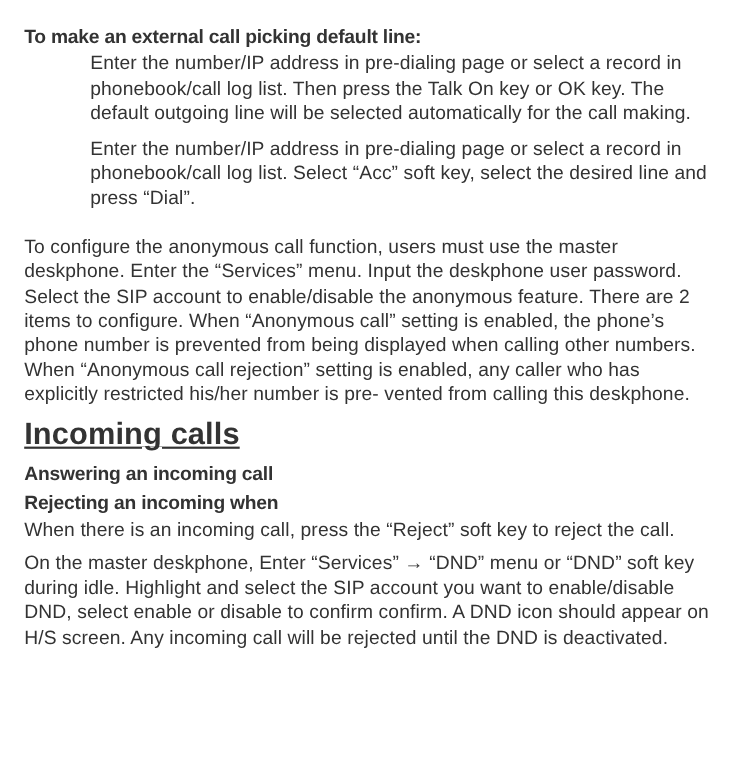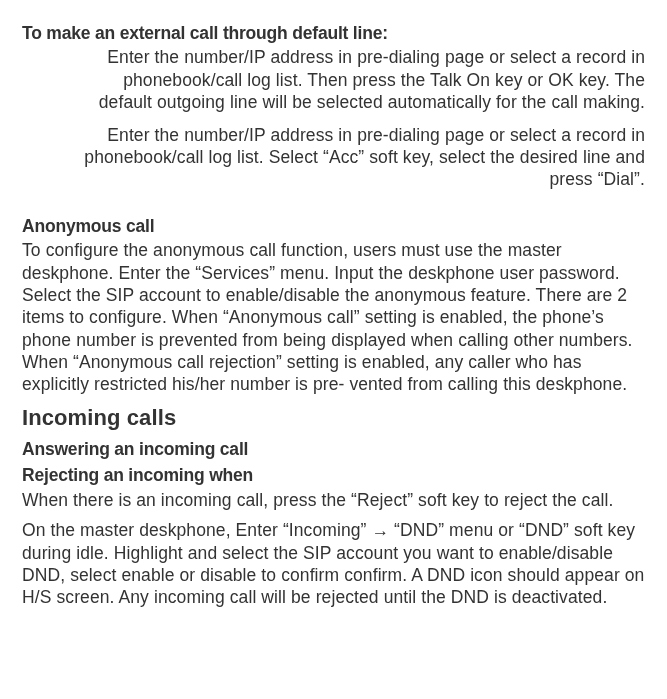--- a/index.html
+++ b/index.html
@@ -19,56 +19,55 @@
   .section-title {
     font-weight: bold;
     font-stretch: condensed;
     letter-spacing: -0.2px;
     margin-top: 4px;
   }
   .indented {
     margin-left: 60px;
     margin-top: 2px;
     margin-bottom: 10px;
-    text-align: right;
   }
   .para {
     margin-top: 2px;
     margin-bottom: 8px;
   }
   .gap-med   { height: 10px; }
   .h-underline {
     font-weight: bold;
-    font-size: 22px;
+    font-size: 28px;
+    text-decoration: underline;
     margin-top: 8px;
     margin-bottom: 6px;
   }
   .arrow {
     font-family: Arial, sans-serif;
   }
 </style>
 </head>
 <body>
 
 <div class="page">
 
-  <div class="section-title">To make an external call through default line:</div>
+  <div class="section-title">To make an external call picking default line:</div>
   <div class="indented">Enter the number/IP address in pre-dialing page or select a record in phonebook/call log list. Then press the Talk On key or OK key. The default outgoing line will be selected automatically for the call making.</div>
 
   <div class="indented">Enter the number/IP address in pre-dialing page or select a record in phonebook/call log list. Select “Acc” soft key, select the desired line and press “Dial”.</div>
 
   <div class="gap-med"></div>
 
-  <div class="section-title">Anonymous call</div>
   <div class="para">To configure the anonymous call function, users must use the master deskphone. Enter the “Services” menu. Input the deskphone user password. Select the SIP account to enable/disable the anonymous feature. There are 2 items to configure. When “Anonymous call” setting is enabled, the phone’s phone number is prevented from being displayed when calling other numbers. When “Anonymous call rejection” setting is enabled, any caller who has explicitly restricted his/her number is pre- vented from calling this deskphone.</div>
 
   <div class="h-underline">Incoming calls</div>
 
   <div class="section-title">Answering an incoming call</div>
 
   <div class="section-title">Rejecting an incoming when</div>
   <div class="para">When there is an incoming call, press the “Reject” soft key to reject the call.</div>
 
   <div class="para">
-    <span>On the master deskphone, Enter “Incoming” </span><span class="arrow">→</span><span> “DND” menu or “DND” soft key during idle. Highlight and select the SIP account you want to enable/disable DND, select enable or disable to confirm confirm. A DND icon should appear on H/S screen. Any incoming call will be rejected until the DND is deactivated.</span>
+    <span>On the master deskphone, Enter “Services” </span><span class="arrow">→</span><span> “DND” menu or “DND” soft key during idle. Highlight and select the SIP account you want to enable/disable DND, select enable or disable to confirm confirm. A DND icon should appear on H/S screen. Any incoming call will be rejected until the DND is deactivated.</span>
   </div>
 
 </div>
 
 </body></html>

